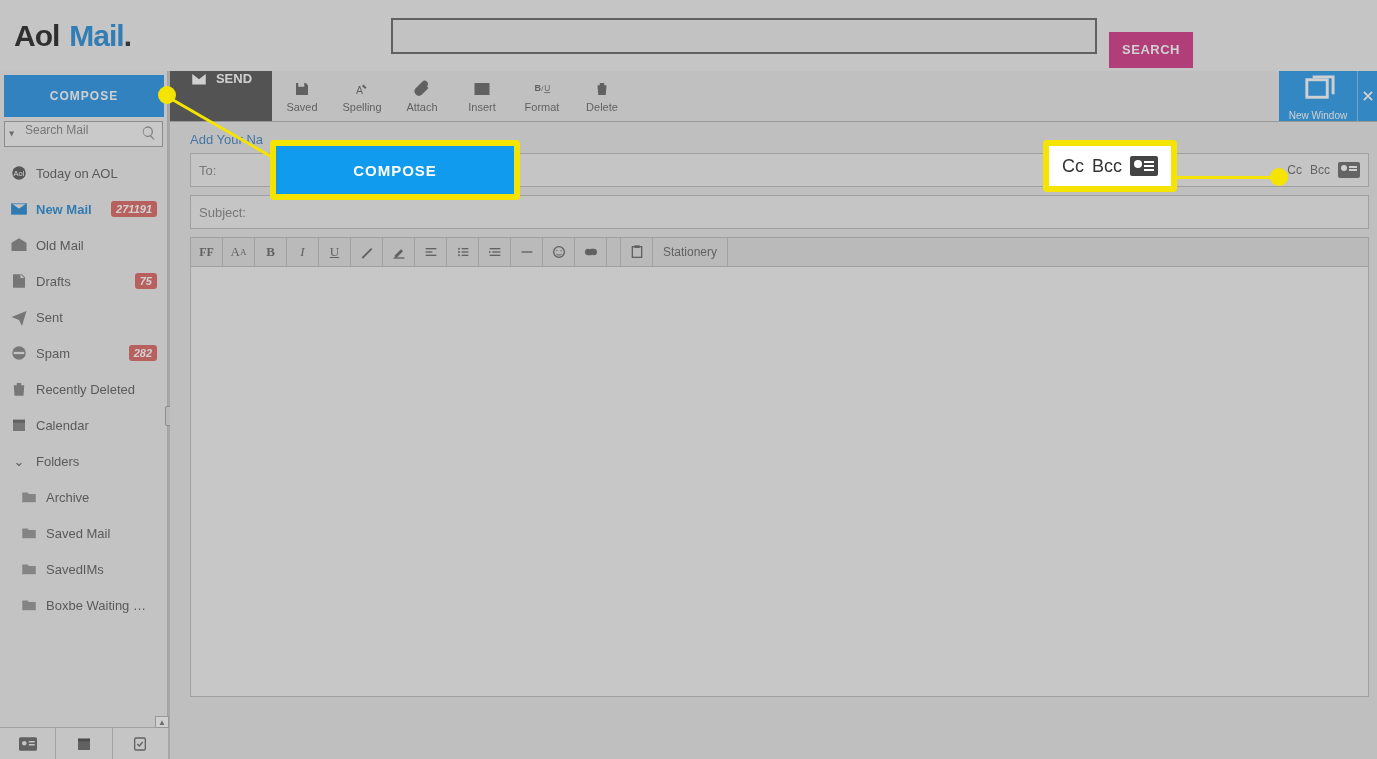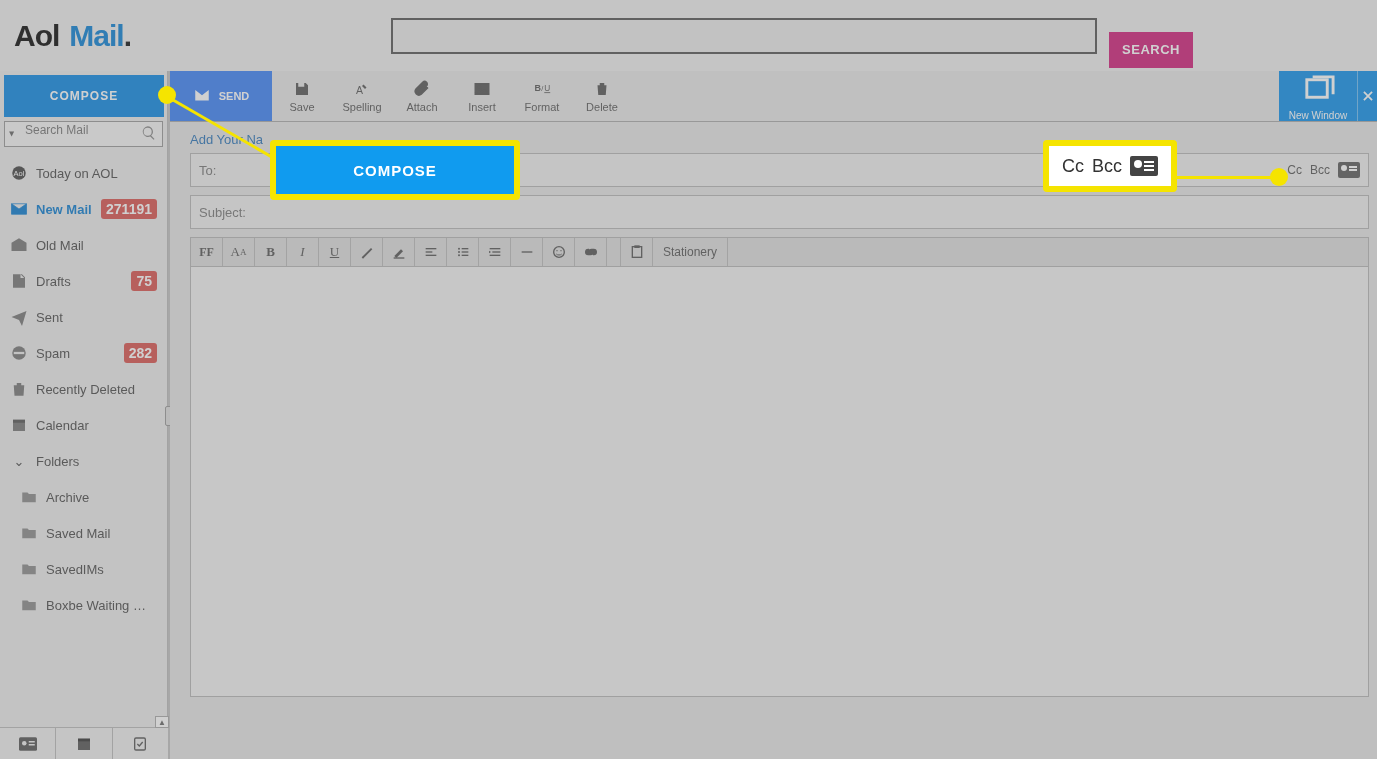--- a/index.html
+++ b/index.html
@@ -124,24 +124,25 @@
   font-size: 13px;
   cursor: default;
   position: relative;
 }
 .nav-list li.active { color: #0b7cd0; font-weight: 700; }
 .nav-list li .ic { width: 18px; margin-right: 8px; display:inline-flex; justify-content:center; }
 .nav-list li .label { flex: 1; white-space: nowrap; overflow: hidden; text-overflow: ellipsis;}
 .badge {
   background: #d9534f;
   color: #fff;
-  font-size: 14px;
+  font-size: 11px;
   font-weight: 700;
   padding: 2px 5px;
   border-radius: 3px;
+  font-style: italic;
 }
 .folders-hdr { color: #555; }
 .folder-item { padding-left: 20px !important; }
 .folder-item .ic svg { fill: #8a8a8a; }
 
 .side-footer {
   position: absolute;
   left: 0; bottom: 0;
   width: 168px; height: 32px;
   background: #eee;
@@ -170,26 +171,26 @@
 }
 .toolbar {
   height: 51px;
   display: flex;
   align-items: stretch;
   border-bottom: 1px solid #aaa;
   background: #e7e7e7;
 }
 .send-btn {
   width: 102px;
-  background: #3b82f6;
+  background: #404040;
   color: #fff;
-  display: flex; align-items:center; justify-content:center;
+  display: flex; justify-content:center;
   gap: 8px;
   font-weight: 600;
-  font-size: 11px;
+  font-size: 13px;
 }
 .tool-item {
   width: 60px;
   display:flex; flex-direction:column; align-items:center; justify-content:center;
   color: #555;
   font-size: 11px;
   gap: 3px;
 }
 .tool-item svg, .send-btn svg { width:18px; height:18px; fill: currentColor; }
 .toolbar-spacer { flex:1; }
@@ -474,21 +475,21 @@
     <div class="send-btn">
       <svg viewBox="0 0 24 24">
           <path d="M3 4h18v14H3z M3 4l9 7 9-7" fill="#fff"></path>
         </svg>
       <span>SEND</span>
     </div>
     <div class="tool-item">
       <svg viewBox="0 0 24 24">
           <path d="M4 4h13l3 3v13H4z M7 4v5h8V4"></path>
         </svg>
-      <span>Save</span>
+      <span>Saved</span>
     </div>
     <div class="tool-item">
       <svg viewBox="0 0 24 24">
           <text x="4" y="18" font-size="14" fill="#555">A</text>
           <path d="M14 6l4 4-2 2-4-4z"></path>
         </svg>
       <span>Spelling</span>
     </div>
     <div class="tool-item">
       <svg viewBox="0 0 24 24" fill="none" stroke="#555" stroke-width="2">

